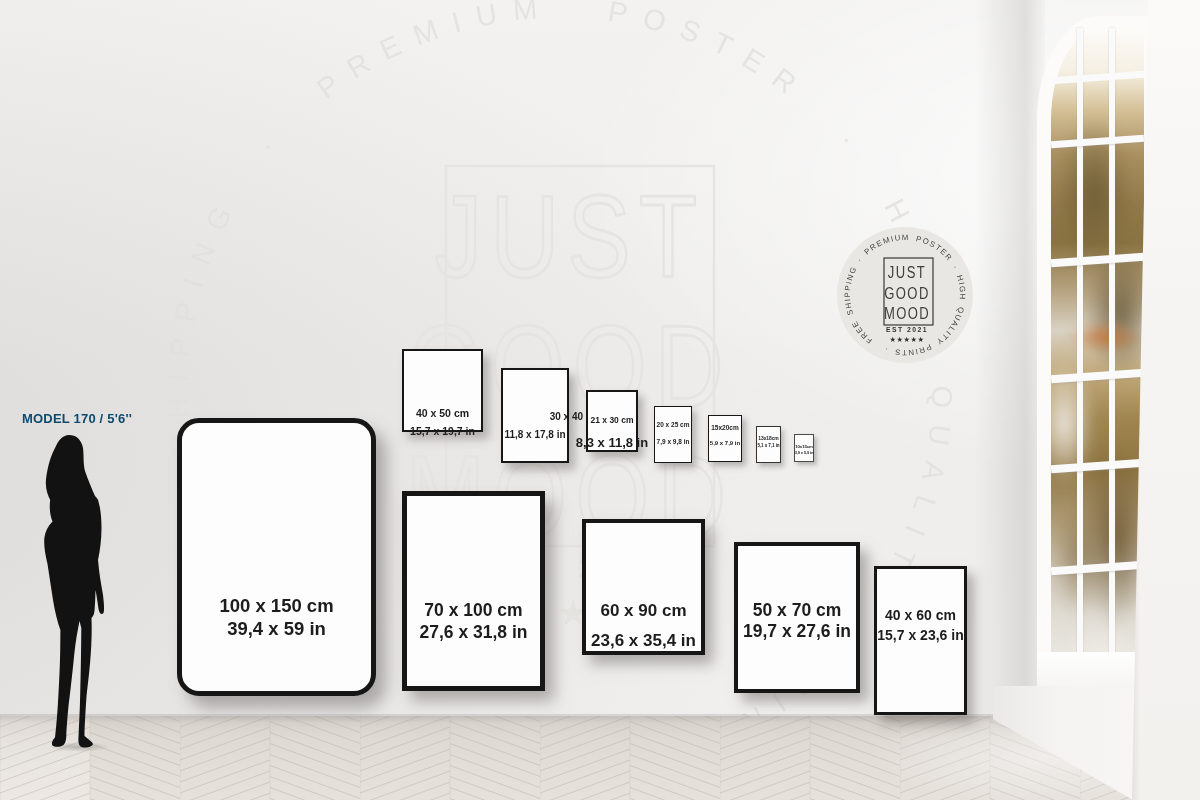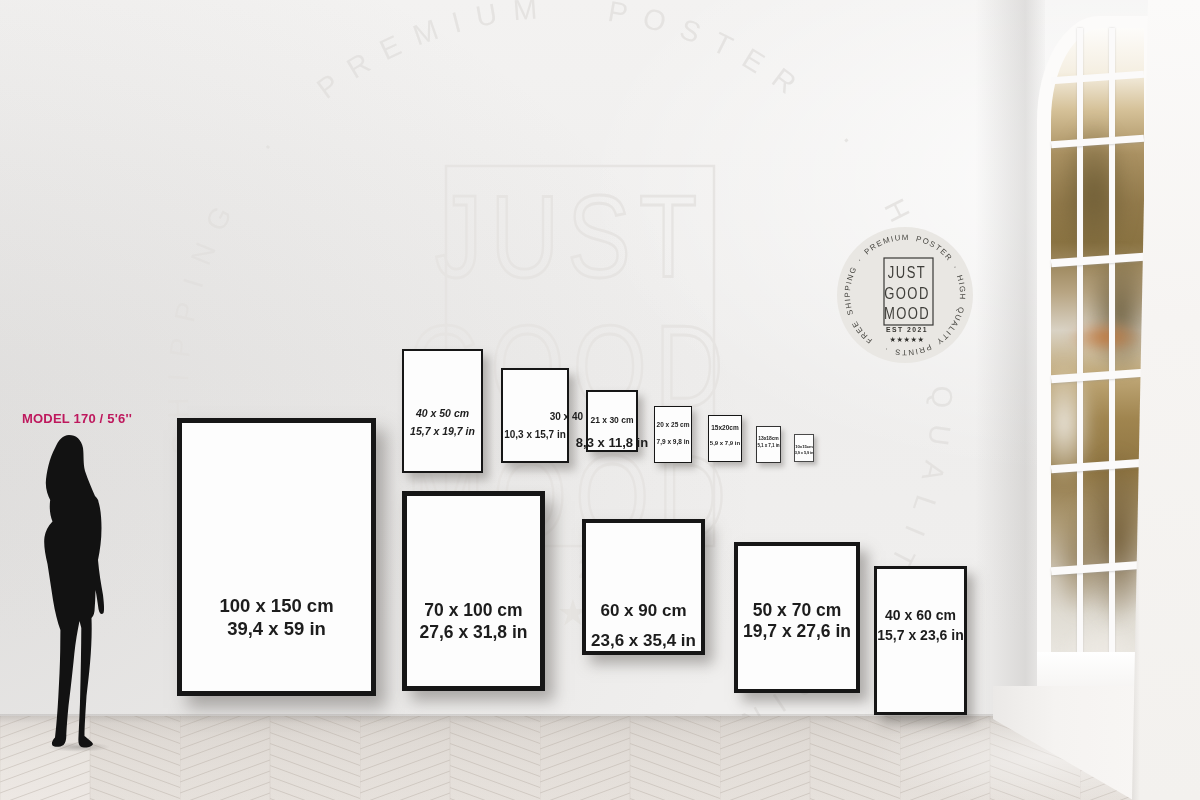--- a/index.html
+++ b/index.html
@@ -125,21 +125,21 @@
     <text x="82" y="63" text-anchor="middle" transform="scale(0.79,1)" transform-origin="82 63">JUST</text>
     <text x="82" y="84.5" text-anchor="middle" transform="scale(0.79,1)" transform-origin="82 84.5">GOOD</text>
     <text x="82" y="104.5" text-anchor="middle" transform="scale(0.79,1)" transform-origin="82 104.5">MOOD</text>
   </g>
 
   <text x="82" y="117" text-anchor="middle" font-size="6.8" letter-spacing="1.5" fill="#34332f" font-weight="bold">EST 2021</text>
 
   <text x="82" y="127" text-anchor="middle" font-size="7.2" letter-spacing="0.6" fill="#2e2d2a">★★★★★</text>
 </svg>
 
-<div class="abs" style="left:22px;top:411px;font-size:13px;font-weight:bold;color:#be185d;letter-spacing:0.2px;">MODEL 170 / 5'6''</div>
+<div class="abs" style="left:22px;top:411px;font-size:13px;font-weight:bold;color:#0c4a6e;letter-spacing:0.2px;">MODEL 170 / 5'6''</div>
 
 <div class="abs" style="left:48px;top:742px;width:62px;height:10px;border-radius:50%;
   background:radial-gradient(closest-side,rgba(90,86,82,0.35),rgba(90,86,82,0));"></div>
 
 <svg class="abs" width="80" height="318" style="left:30px;top:434px" viewBox="0 0 80 318">
   <path fill="#121212" d="
 M 39 1
 C 46 1 51.5 5.5 53 14
 C 54 22 53 29 55 37
 C 58 46 62 55 65 62
@@ -172,21 +172,21 @@
 C 27.5 188 25 178 23 166
 C 21 154 19.5 142 17.5 130
 C 15 120 13.5 110 14.5 103
 C 15.5 97 18 92 22.5 87.5
 C 19.8 81 19.2 73 20.2 66
 C 18 61.5 15.8 56 15.8 49
 C 16.2 39 19.5 24 25 14
 C 28.5 6 33 1 39 1 Z"></path>
 </svg>
 
-<div class="fr" style="left:177px;top:418px;width:199px;height:278px;border-width:5px;box-shadow:10px 12px 16px rgba(110,106,102,0.5);">
+<div class="fr" style="left:177px;top:418px;width:199px;height:278px;border-width:5px;box-shadow:10px 12px 16px rgba(110,106,102,0.5);border-radius:22px;">
   <div class="l1" style="top:174px;font-size:18.5px;">100 x 150 cm</div>
   <div class="l2" style="top:197px;font-size:18.5px;">39,4 x 59 in</div>
 </div>
 
 <div class="fr" style="left:402px;top:491px;width:143px;height:200px;border-width:5px;box-shadow:9px 10px 14px rgba(110,106,102,0.5);">
   <div class="l1" style="top:106px;font-size:17.5px;">70 x 100 cm</div>
   <div class="l2" style="top:128px;font-size:17.5px;">27,6 x 31,8 in</div>
 </div>
 
 <div class="fr" style="left:582px;top:519px;width:123px;height:136px;border-width:4.5px;box-shadow:8px 9px 13px rgba(110,106,102,0.5);">
@@ -197,28 +197,28 @@
 <div class="fr" style="left:734px;top:542px;width:126px;height:151px;border-width:4px;box-shadow:8px 9px 12px rgba(110,106,102,0.5);">
   <div class="l1" style="top:55.5px;font-size:17.5px;">50 x 70 cm</div>
   <div class="l2" style="top:77px;font-size:17.5px;">19,7 x 27,6 in</div>
 </div>
 
 <div class="fr" style="left:874px;top:566px;width:93px;height:149px;border-width:3.5px;box-shadow:7px 8px 11px rgba(110,106,102,0.5);">
   <div class="l1" style="top:38.5px;font-size:14px;">40 x 60 cm</div>
   <div class="l2" style="top:59px;font-size:14px;">15,7 x 23,6 in</div>
 </div>
 
-<div class="fr" style="left:402px;top:349px;width:81px;height:124px;border-width:2.5px;box-shadow:6px 7px 9px rgba(110,106,102,0.45);font-style:italic;">
+<div class="fr" style="left:402px;top:349px;width:81px;height:83px;border-width:2.5px;box-shadow:6px 7px 9px rgba(110,106,102,0.45);">
   <div class="l1" style="top:57px;font-size:10.5px;">40 x 50 cm</div>
   <div class="l2" style="top:75px;font-size:10.5px;">15,7 x 19,7 in</div>
 </div>
 
 <div class="fr" style="left:501px;top:368px;width:68px;height:95px;border-width:2.5px;box-shadow:6px 7px 9px rgba(110,106,102,0.45);">
   <div class="l1" style="top:42px;font-size:10px;margin-left:40px;">30 x 40 cm</div>
-  <div class="l2" style="top:60px;font-size:10px;">10,3 x 15,7 in</div>
+  <div class="l2" style="top:60px;font-size:10px;">11,8 x 17,8 in</div>
 </div>
 
 <div class="fr" style="left:586px;top:390px;width:52px;height:62px;border-width:2px;box-shadow:5px 6px 8px rgba(110,106,102,0.45);">
   <div class="l1" style="top:24px;font-size:8.5px;">21 x 30 cm</div>
   <div class="l2" style="top:44px;font-size:13px;">8,3 x 11,8 in</div>
 </div>
 
 <div class="fr" style="left:654px;top:406px;width:38px;height:57px;border-width:1.5px;box-shadow:4px 5px 7px rgba(110,106,102,0.45);">
   <div class="l1" style="top:15px;font-size:6.5px;">20 x 25 cm</div>
   <div class="l2" style="top:32px;font-size:6.5px;">7,9 x 9,8 in</div>

